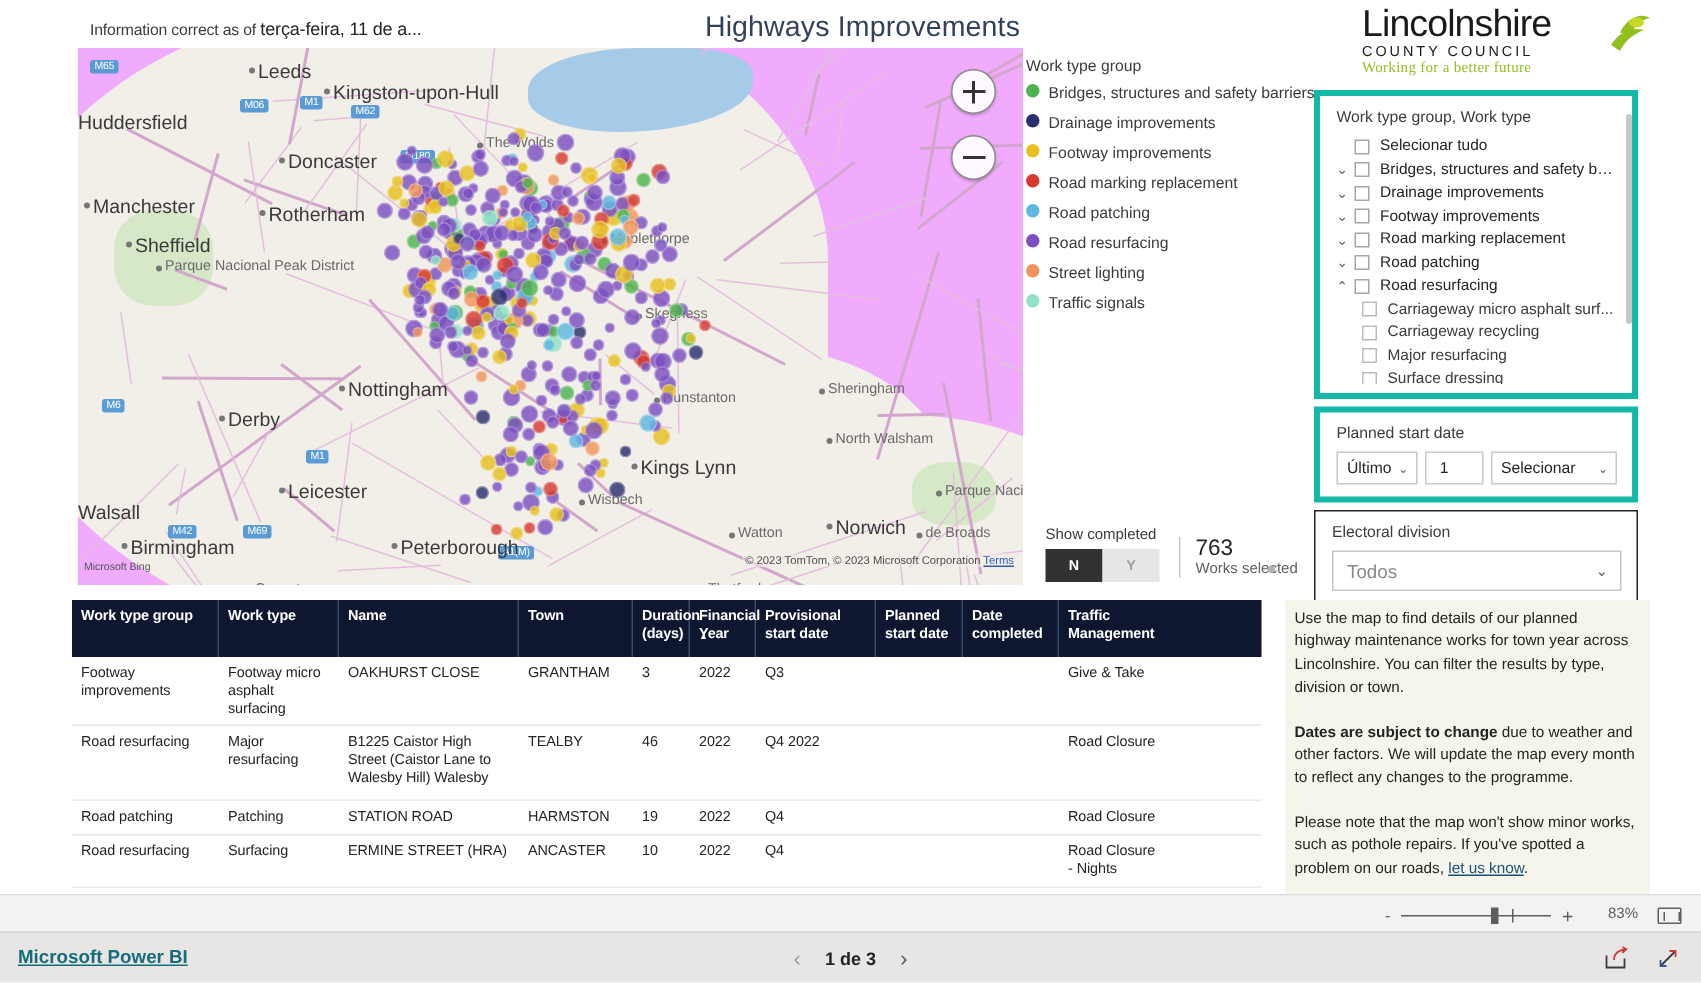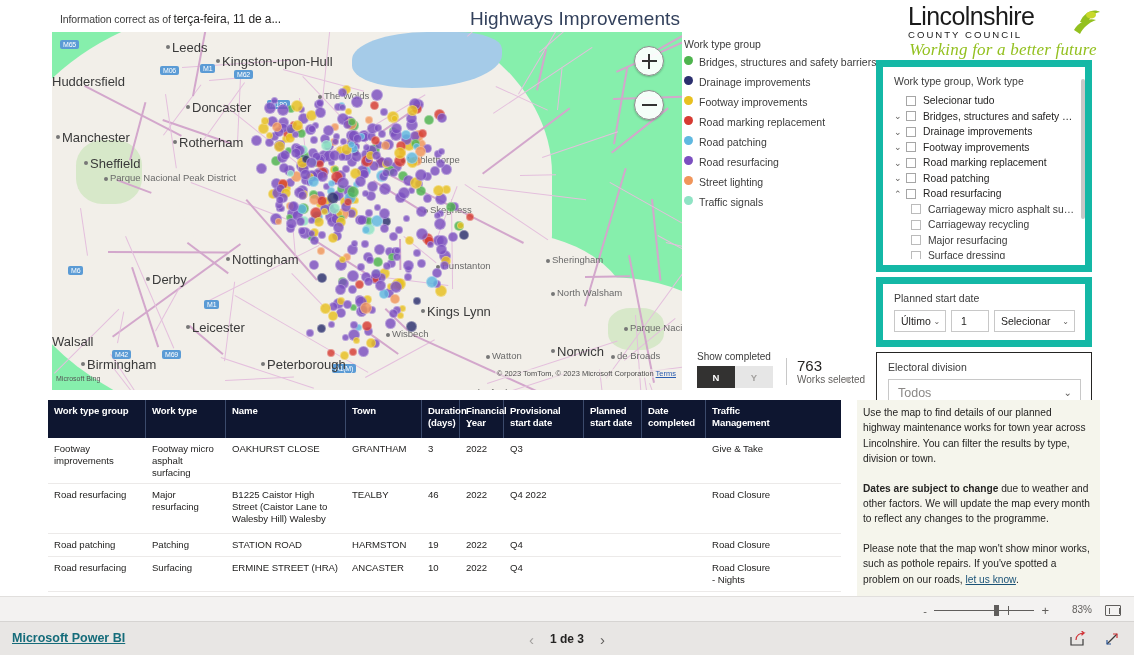--- a/index.html
+++ b/index.html
@@ -17,27 +17,27 @@
   #info-asof { position:absolute; left:60px; top:12px; font-size:10.5px; color:#3b3b3b; letter-spacing:-0.1px;}
   #info-asof .date { font-size:12px; color:#252423; }
   #page-title {
     position:absolute; left:400px; top:8px; width:350px; text-align:center;
     font-size:19px; color:#33415c; letter-spacing:0.1px;
   }
   
   #logo { position:absolute; right:36px; top:4px; width:190px; height:48px; }
   #logo .lname { font-size:25px; color:#1a1a1a; letter-spacing:-0.6px; line-height:25px; font-family:"Liberation Sans", sans-serif;}
   #logo .lsub { font-size:9.6px; color:#1a1a1a; letter-spacing:2.0px; line-height:12px; }
-  #logo .ltag { font-size:17px; color:#93c01f; font-style:italic; font-family:"Liberation Serif", serif; letter-spacing:0.2px; margin-top:-1px;text-align:center;}
+  #logo .ltag { font-size:10px; color:#93c01f; font-family:"Liberation Serif", serif; letter-spacing:0.2px; margin-top:-1px;}
   #logo .swoosh { position:absolute; right:-4px; top:2px; }
 
   
   #map {
     position:absolute; left:52px; top:32px; width:630px; height:358px;
-    background:#86efac; overflow:hidden;
+    background:#f0abfc; overflow:hidden;
   }
   #map .land {
     position:absolute; left:-60px; top:-30px; width:560px; height:430px;
     background:#f2efe9; border-radius:48% 40% 46% 52%;
   }
   #map .land2 {
     position:absolute; left:120px; top:-20px; width:330px; height:300px;
     background:#f2efe9; border-radius:42% 55% 38% 50%;
   }
   #map .land3 {
@@ -95,21 +95,21 @@
 
   
   #legend { position:absolute; left:684px; top:38px; width:190px; }
   #legend .ltitle { font-size:10.5px; color:#3b3b3b; margin-bottom:6px; }
   #legend .lrow { display:flex; align-items:flex-start; height:20px; }
   #legend .lsw { width:9px; height:9px; border-radius:50%; margin-right:6px; flex:none; }
   #legend .ltxt { font-size:10.5px; color:#3b3b3b; white-space:nowrap; }
 
   
   #filters { position:absolute; left:876px; top:60px; width:216px; }
-  .fbox { background:#fff; border:7px solid #14b8a6; margin-bottom:5px; padding:8px 10px 8px 11px; }
+  .fbox { background:#fff; border:4px solid #14b8a6; margin-bottom:5px; padding:8px 10px 8px 11px; }
   .fbox.focused { border:1.5px solid #252423; }
   .flabel { font-size:10.5px; color:#3b3b3b; margin-bottom:6px; }
   #wtg-box { position:relative; padding-bottom:6px; }
   #wtg-list { max-height:166px; overflow:hidden; position:relative; }
   .trow { display:flex; align-items:center; height:15.5px; }
   .trow .chev {
     width:12px; flex:none; font-size:9px; color:#605e5c; text-align:left; line-height:14px;
   }
   .trow .cb {
     width:10px; height:10px; border:1px solid #a6a6a6; background:#fff;

